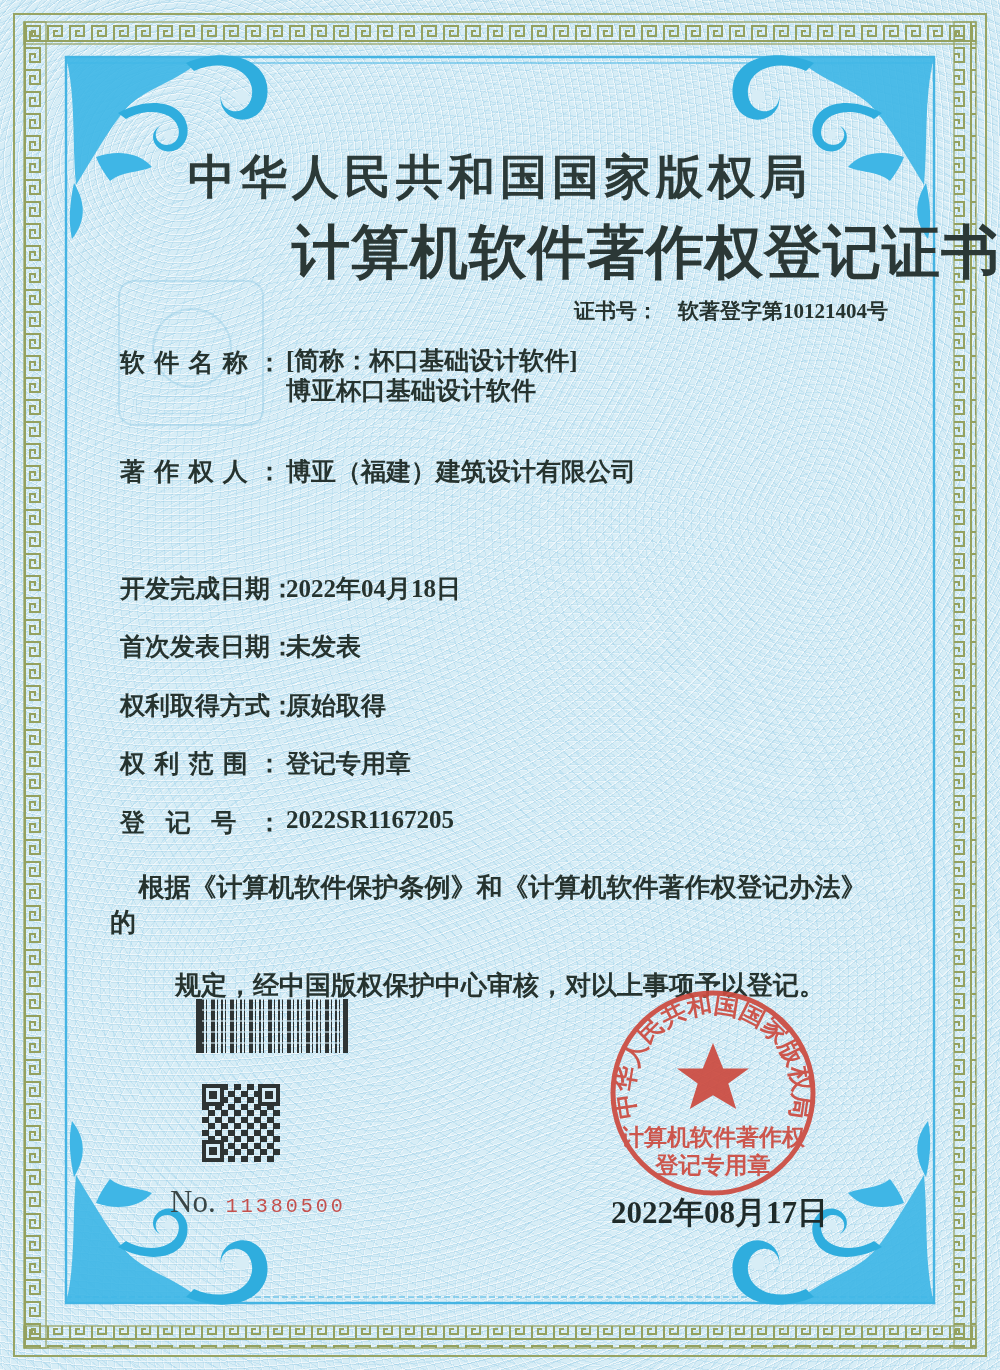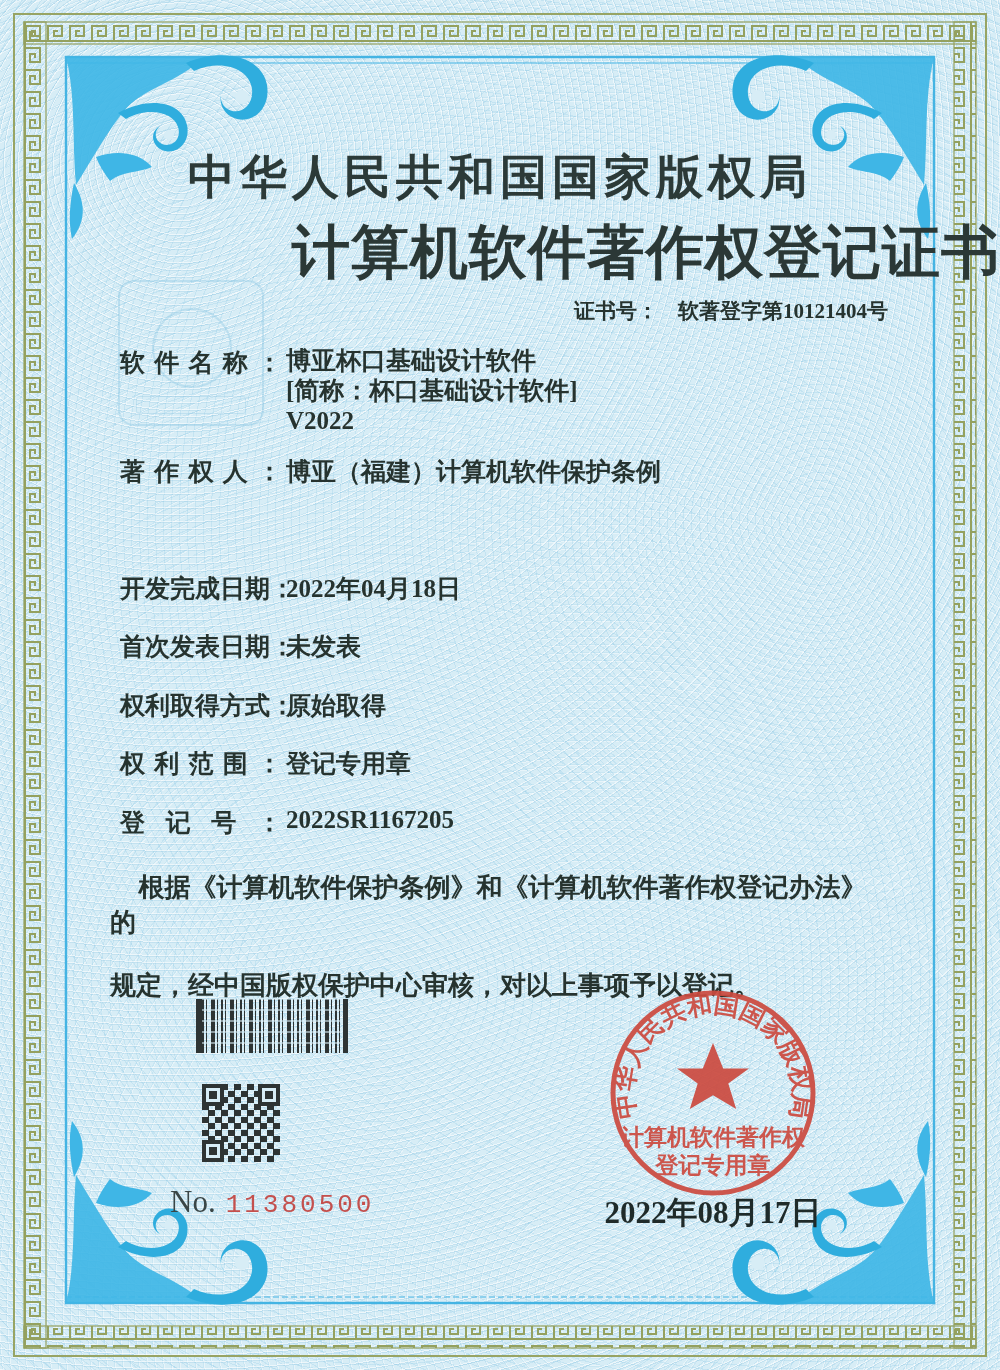--- a/index.html
+++ b/index.html
@@ -41,21 +41,21 @@
   .r-published{top:630px;}
   .r-acquire{top:689px;}
   .r-scope{top:747px;}
   .r-regno{top:806px;}
 
   .statement{
     position:absolute;left:110px;top:870px;width:780px;
     font-size:26px;font-weight:700;color:#26332f;
   }
   .statement .sline1{text-indent:1.1em;}
-  .statement .sline2{margin-top:28px;}
+  .statement .sline2{margin-top:28px;text-align:center;}
 
   .emboss{
     position:absolute;left:118px;top:280px;width:142px;height:142px;
     border:2px solid rgba(140,198,226,.55);border-radius:16px;opacity:.7;z-index:0;
   }
   .emboss::after{
     content:"";position:absolute;left:32px;top:26px;width:76px;height:76px;border-radius:50%;
     border:2px solid rgba(140,198,226,.55);
   }
   .emboss::before{
@@ -73,25 +73,25 @@
   .qr{
     position:absolute;left:202px;top:1084px;width:78px;height:78px;
     background:repeating-conic-gradient(#2e3434 0% 25%, rgba(0,0,0,0) 25% 50%);
     background-size:13px 13px;
   }
   .qf{position:absolute;width:14px;height:14px;border:4px solid #2e3434;background:#d7edf6;}
   .qf::after{content:"";position:absolute;left:3px;top:3px;width:8px;height:8px;background:#2e3434;}
   .qf.tl{left:0;top:0;} .qf.tr{right:0;top:0;} .qf.bl{left:0;bottom:0;}
 
   .serial{position:absolute;left:170px;top:1184px;font-size:31px;color:#3a4646;}
-  .serial .sn{color:#c4504d;letter-spacing:3px;margin-left:10px;font-family:"Liberation Mono","DejaVu Sans Mono",monospace;font-size:26px;}
+  .serial .sn{color:#c4504d;letter-spacing:3px;margin-left:10px;font-family:"Liberation Mono","DejaVu Sans Mono",monospace;font-size:20px;}
 
   .seal-wrap{position:absolute;left:601px;top:981px;width:224px;height:224px;z-index:3;opacity:.92;}
   .issue-date{
-    position:absolute;left:598px;top:1192px;width:230px;text-align:center;
+    position:absolute;left:598px;top:1192px;width:230px;text-align:right;
     font-size:31px;font-weight:700;color:#1f2b2a;z-index:2;
   }
 </style>
 </head>
 <body>
 
 <div class="page">
 
   <svg class="frame-svg" viewBox="0 0 1000 1370" xmlns="http://www.w3.org/2000/svg">
     <defs>
@@ -142,35 +142,34 @@
 
     <div class="frow r-name">
       <span class="flabel">
           <span>软</span>
           <span>件</span>
           <span>名</span>
           <span>称</span>
           <span>：</span>
         </span>
       <span class="fval">
+        <div class="vline">[简称：杯口基础设计软件]</div>
         <div class="vline">博亚杯口基础设计软件</div>
-        <div class="vline">[简称：杯口基础设计软件]</div>
-        <div class="vline">V2022</div>
       </span>
     </div>
 
     <div class="frow r-owner">
       <span class="flabel">
           <span>著</span>
           <span>作</span>
           <span>权</span>
           <span>人</span>
           <span>：</span>
         </span>
-      <span class="fval">博亚（福建）计算机软件保护条例</span>
+      <span class="fval">博亚（福建）建筑设计有限公司</span>
     </div>
 
     <div class="frow r-completed">
       <span class="flabel">
           <span>开</span>
           <span>发</span>
           <span>完</span>
           <span>成</span>
           <span>日</span>
           <span>期</span>

